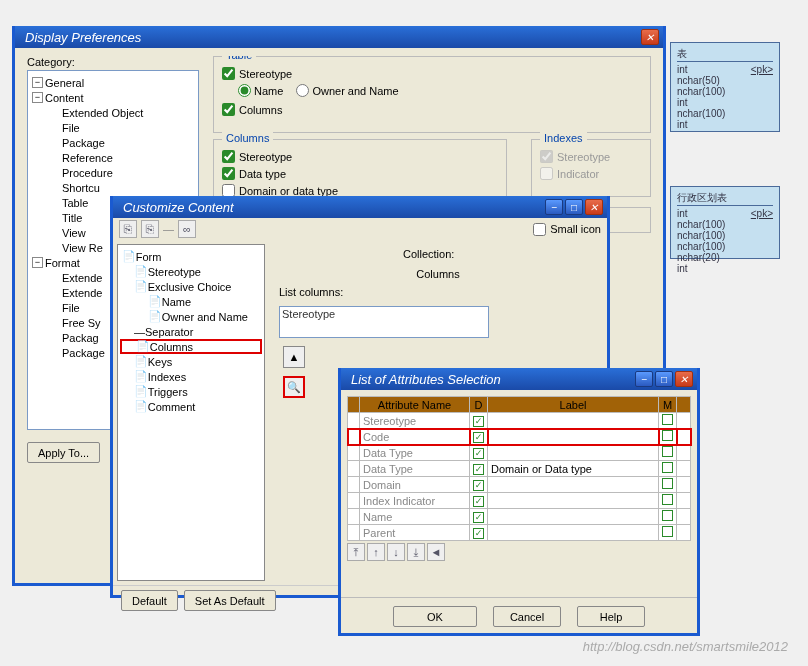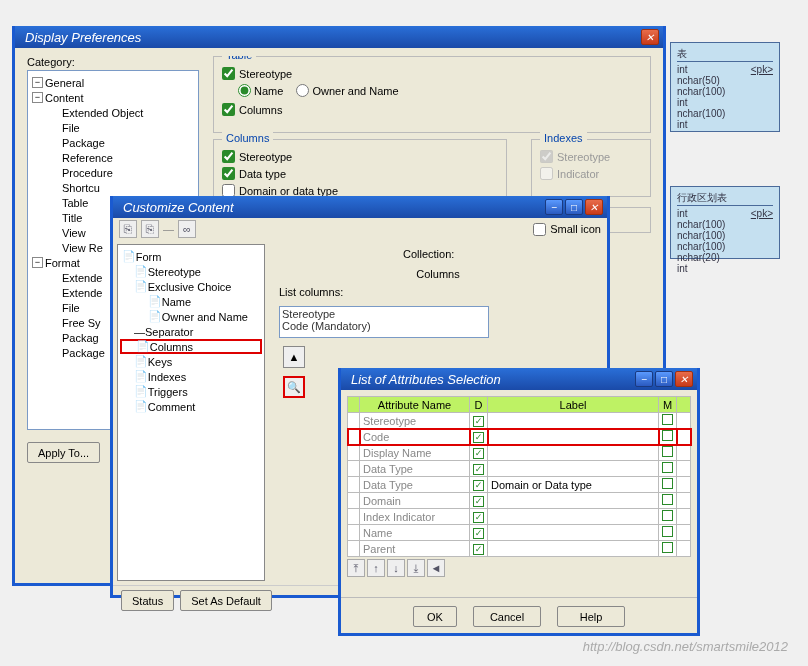--- a/index.html
+++ b/index.html
@@ -47,21 +47,21 @@
 .txt { border: 1px solid #7a9ac6; background: #fff; height: 18px; flex: 1; padding: 0 3px; }
 .listbox { border: 1px solid #7a9ac6; background: #fff; height: 32px; width: 210px; overflow: hidden; padding: 1px 2px; color: #333; }
 .sqbtn { width: 22px; height: 22px; border: 1px solid #888; background: #efefef; cursor: pointer; display:flex; align-items:center; justify-content:center; }
 .red-hl { border: 2px solid #d00 !important; }
 .cc-footer { height: 30px; display: flex; align-items: center; gap: 6px; padding: 4px 8px; border-top: 1px solid #ccc; }
 
 
 .attr-body { padding: 6px; height: calc(100% - 22px - 36px); overflow: hidden; }
 .attr-tbl { width: 100%; border-collapse: collapse; background: #fff; }
 .attr-tbl th, .attr-tbl td { border: 1px solid #bbb; font-size: 11px; height: 16px; padding: 0 3px; text-align: left; }
-.attr-tbl th { background: #bef264; text-align: center; font-weight: normal; }
+.attr-tbl th { background: #a16207; text-align: center; font-weight: normal; }
 .gray { color: #888; }
 .chkcell { text-align: center !important; }
 .chkcell .cb { width: 11px; height: 11px; border: 1px solid #2a8a2a; display: inline-flex; align-items: center; justify-content: center; color: #2a8a2a; font-size: 9px; line-height: 9px; }
 .attr-row-hl td { outline: 2px solid #d00; outline-offset: -1px; }
 .attr-footer { display: flex; justify-content: center; gap: 16px; padding: 8px; border-top: 1px solid #bbb; }
 .tbar-row { display:flex; gap:2px; margin-top:2px; }
 
 
 .diag { position: absolute; background: #c5e0f0; border: 1px solid #4a6a9a; padding: 4px 6px; font-size: 10px; color: #334; }
 .diag1 { left: 670px; top: 42px; width: 110px; height: 90px; }
@@ -300,34 +300,33 @@
     </div>
     <div class="cc-right">
       <div class="field-row">
           <label>Collection:</label>
           <span>Columns</span>
         </div>
       <div class="field-row" style="align-items:flex-start">
         <label>List columns:</label>
         <div class="listbox">
           <div>Stereotype</div>
-            <div>Code (Mandatory)</div>
         </div>
         <div style="display:flex;flex-direction:column;gap:2px;margin-left:4px">
           <div class="sqbtn">▲</div>
         </div>
         <div class="sqbtn red-hl" style="margin-left:4px">🔍</div>
       </div>
       <div class="field-row" style="margin-top:26px">
           <label>Filters:</label>
         </div>
     </div>
   </div>
   <div class="cc-footer">
-    <button class="btn">Status</button>
+    <button class="btn">Default</button>
     <button class="btn">Set As Default</button>
   </div>
 </div>
 
 <div class="window win3">
   <div class="titlebar">
     <span class="t">List of Attributes Selection</span>
     <div class="wbtns">
       <div class="wbtn">−</div>
       <div class="wbtn">□</div>
@@ -358,28 +357,20 @@
           <tr class="attr-row-hl">
             <td></td>
             <td class="gray">Code</td>
             <td class="chkcell"><span class="cb">✓</span></td>
             <td></td>
             <td class="chkcell"><span class="cb"></span></td>
             <td></td>
           </tr>
           <tr>
             <td></td>
-            <td class="gray">Display Name</td>
-            <td class="chkcell"><span class="cb">✓</span></td>
-            <td></td>
-            <td class="chkcell"><span class="cb"></span></td>
-            <td></td>
-          </tr>
-          <tr>
-            <td></td>
             <td class="gray">Data Type</td>
             <td class="chkcell"><span class="cb">✓</span></td>
             <td></td>
             <td class="chkcell"><span class="cb"></span></td>
             <td></td>
           </tr>
           <tr>
             <td></td>
             <td class="gray">Data Type</td>
             <td class="chkcell"><span class="cb">✓</span></td>
@@ -423,19 +414,19 @@
     </table>
     <div class="tbar-row">
       <div class="tbtn">⤒</div>
       <div class="tbtn">↑</div>
       <div class="tbtn">↓</div>
       <div class="tbtn">⤓</div>
       <div class="tbtn">◄</div>
     </div>
   </div>
   <div class="attr-footer">
-    <button class="btn" style="width:44px">OK</button>
+    <button class="btn" style="width:84px">OK</button>
     <button class="btn" style="width:68px">Cancel</button>
     <button class="btn" style="width:68px">Help</button>
   </div>
 </div>
 
 <div class="watermark">http://blog.csdn.net/smartsmile2012</div>
 
 </body></html>

